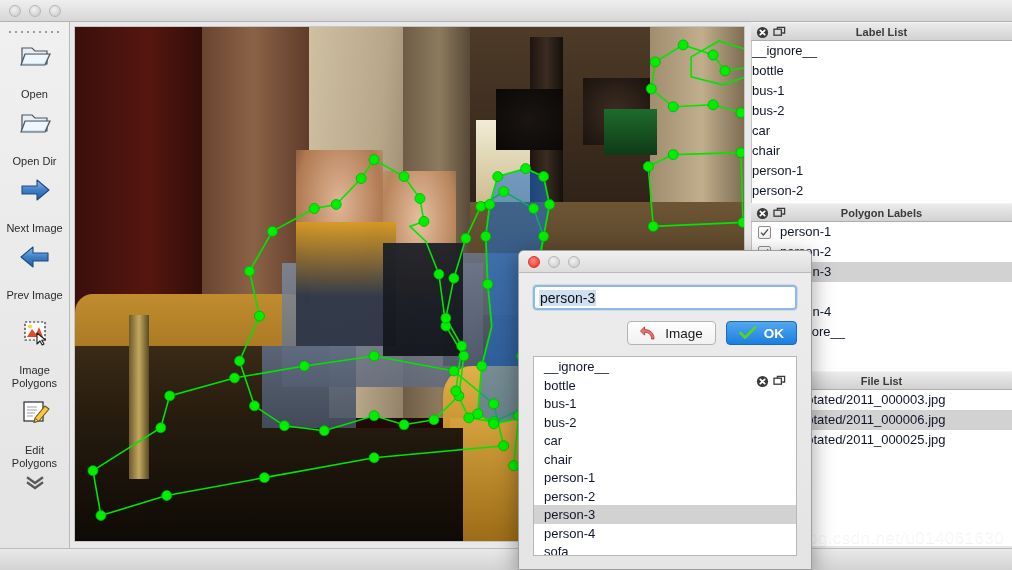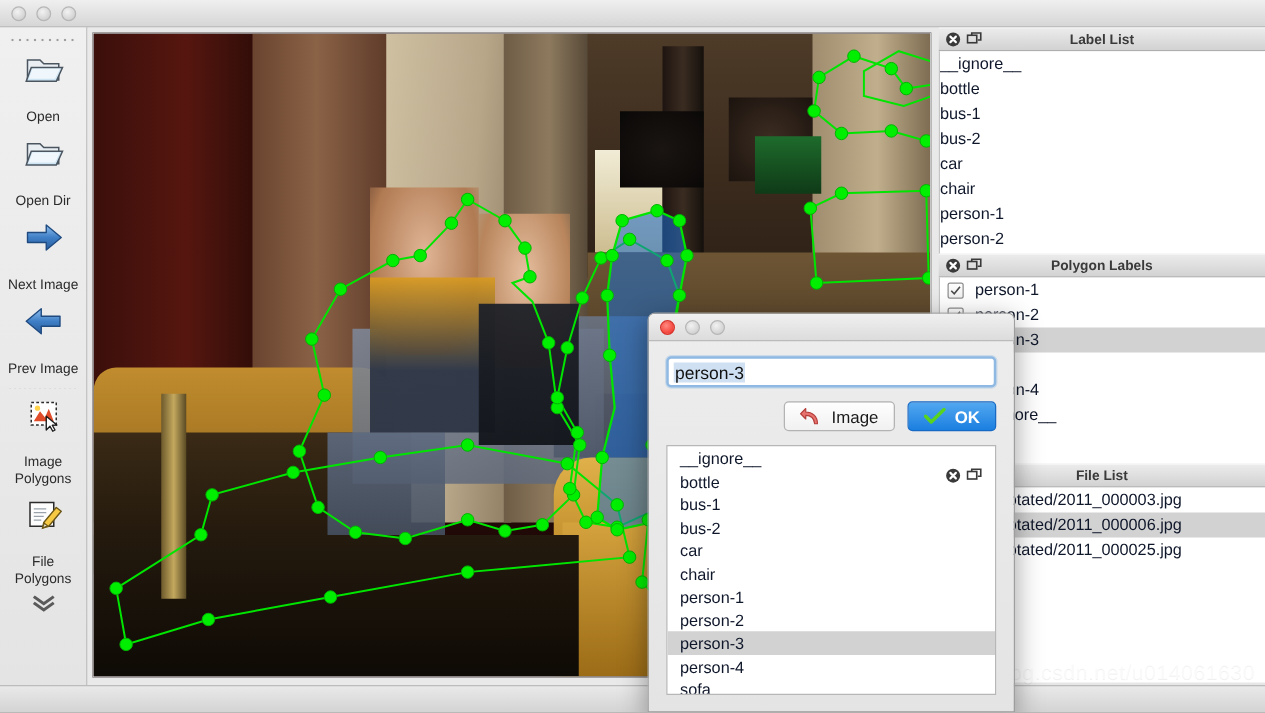--- a/index.html
+++ b/index.html
@@ -279,21 +279,21 @@
           <g stroke="#9aa3ab" stroke-width="1">
             <line x1="9" y1="10" x2="19" y2="10"></line>
               <line x1="9" y1="13" x2="19" y2="13"></line>
             <line x1="9" y1="16" x2="17" y2="16"></line>
               <line x1="9" y1="19" x2="15" y2="19"></line>
           </g>
           <path d="M17 21 L27 9 L31 12 L21 24 L16 25.5 Z" fill="#f6c944" stroke="#6b5513" stroke-width="1.1" stroke-linejoin="round"></path>
           <path d="M16 25.5 L17.4 21.6 L20.2 23.7 Z" fill="#e8e3d3" stroke="#6b5513" stroke-width=".9"></path>
         </svg>
       </div>
-      <div class="tb-label" style="white-space:pre-line">File
+      <div class="tb-label" style="white-space:pre-line">Edit
 Polygons</div>
     </div>
 
     <div class="tb-more">
       <svg width="22" height="16" viewBox="0 0 22 16">
         <path d="M4 3 L11 8 L18 3" fill="none" stroke="#5a5a5a" stroke-width="2.4" stroke-linecap="square"></path>
         <path d="M4 8 L11 13 L18 8" fill="none" stroke="#5a5a5a" stroke-width="2.4" stroke-linecap="square"></path>
       </svg>
     </div>
   </div>

